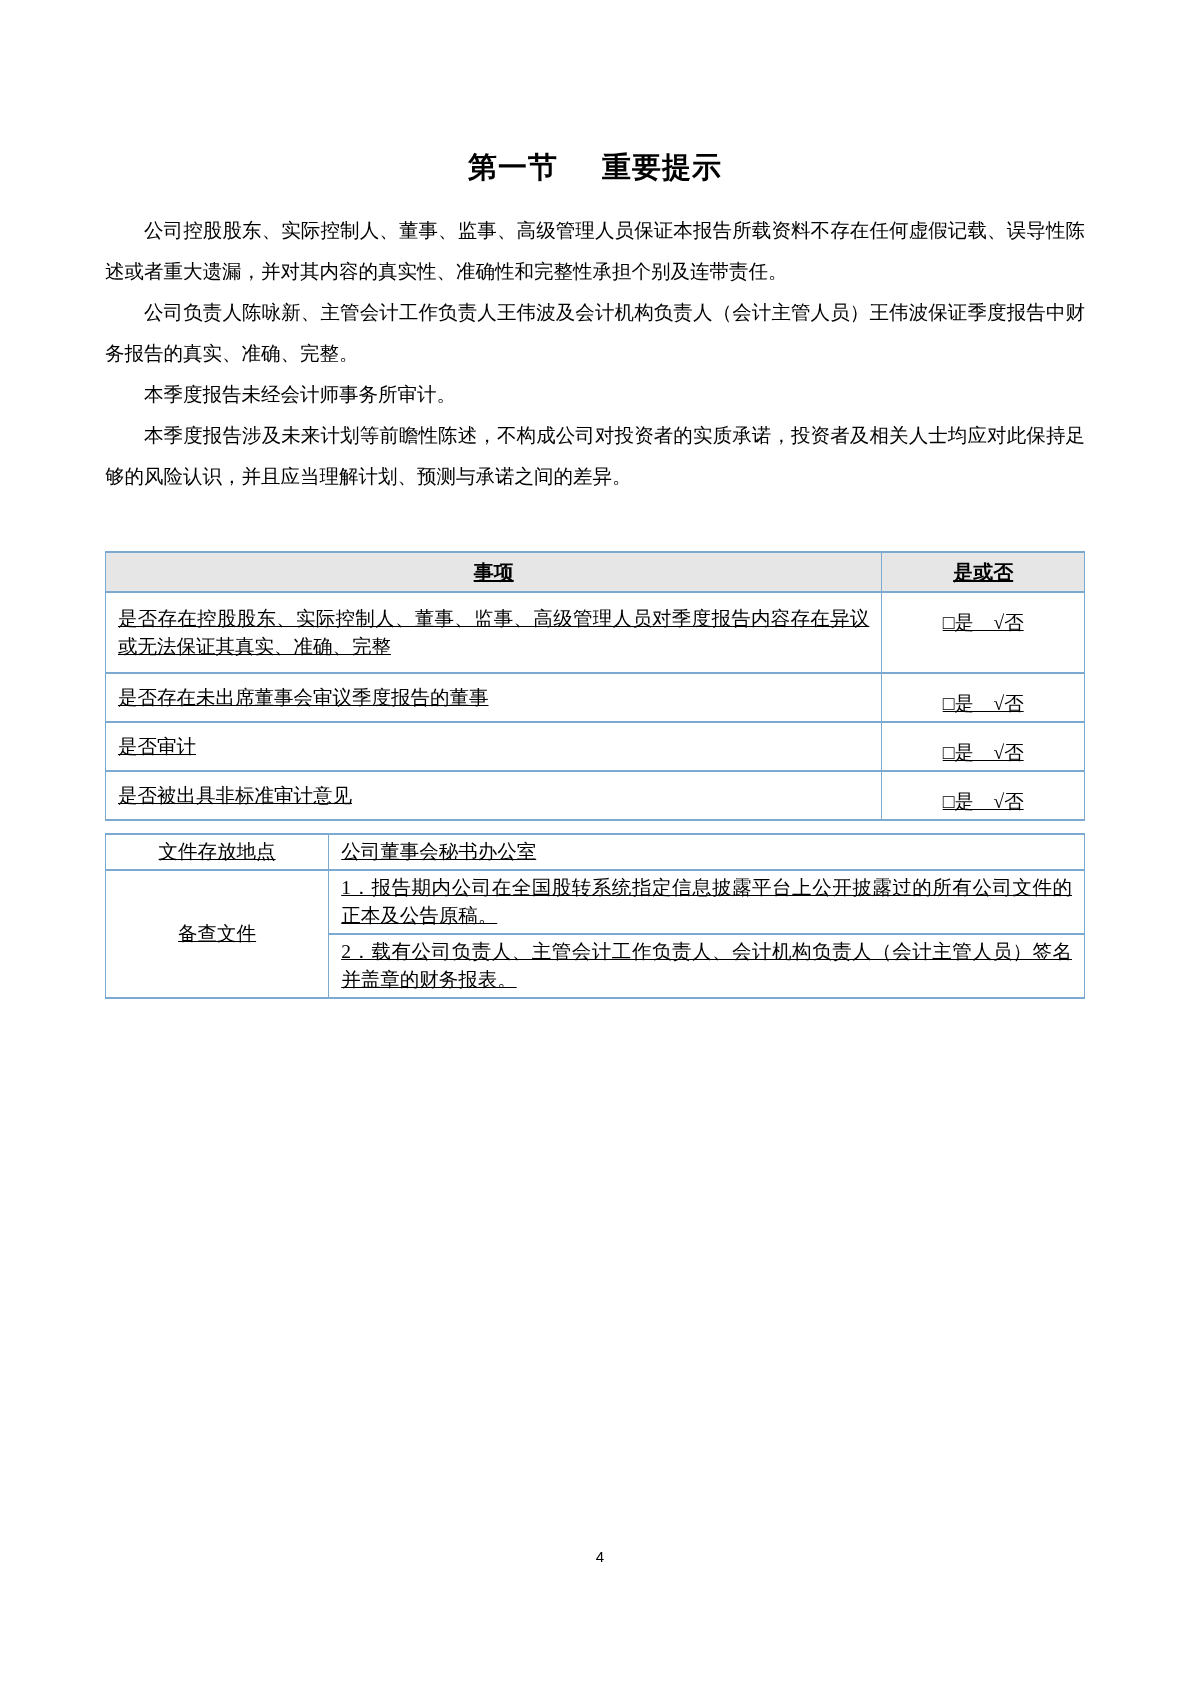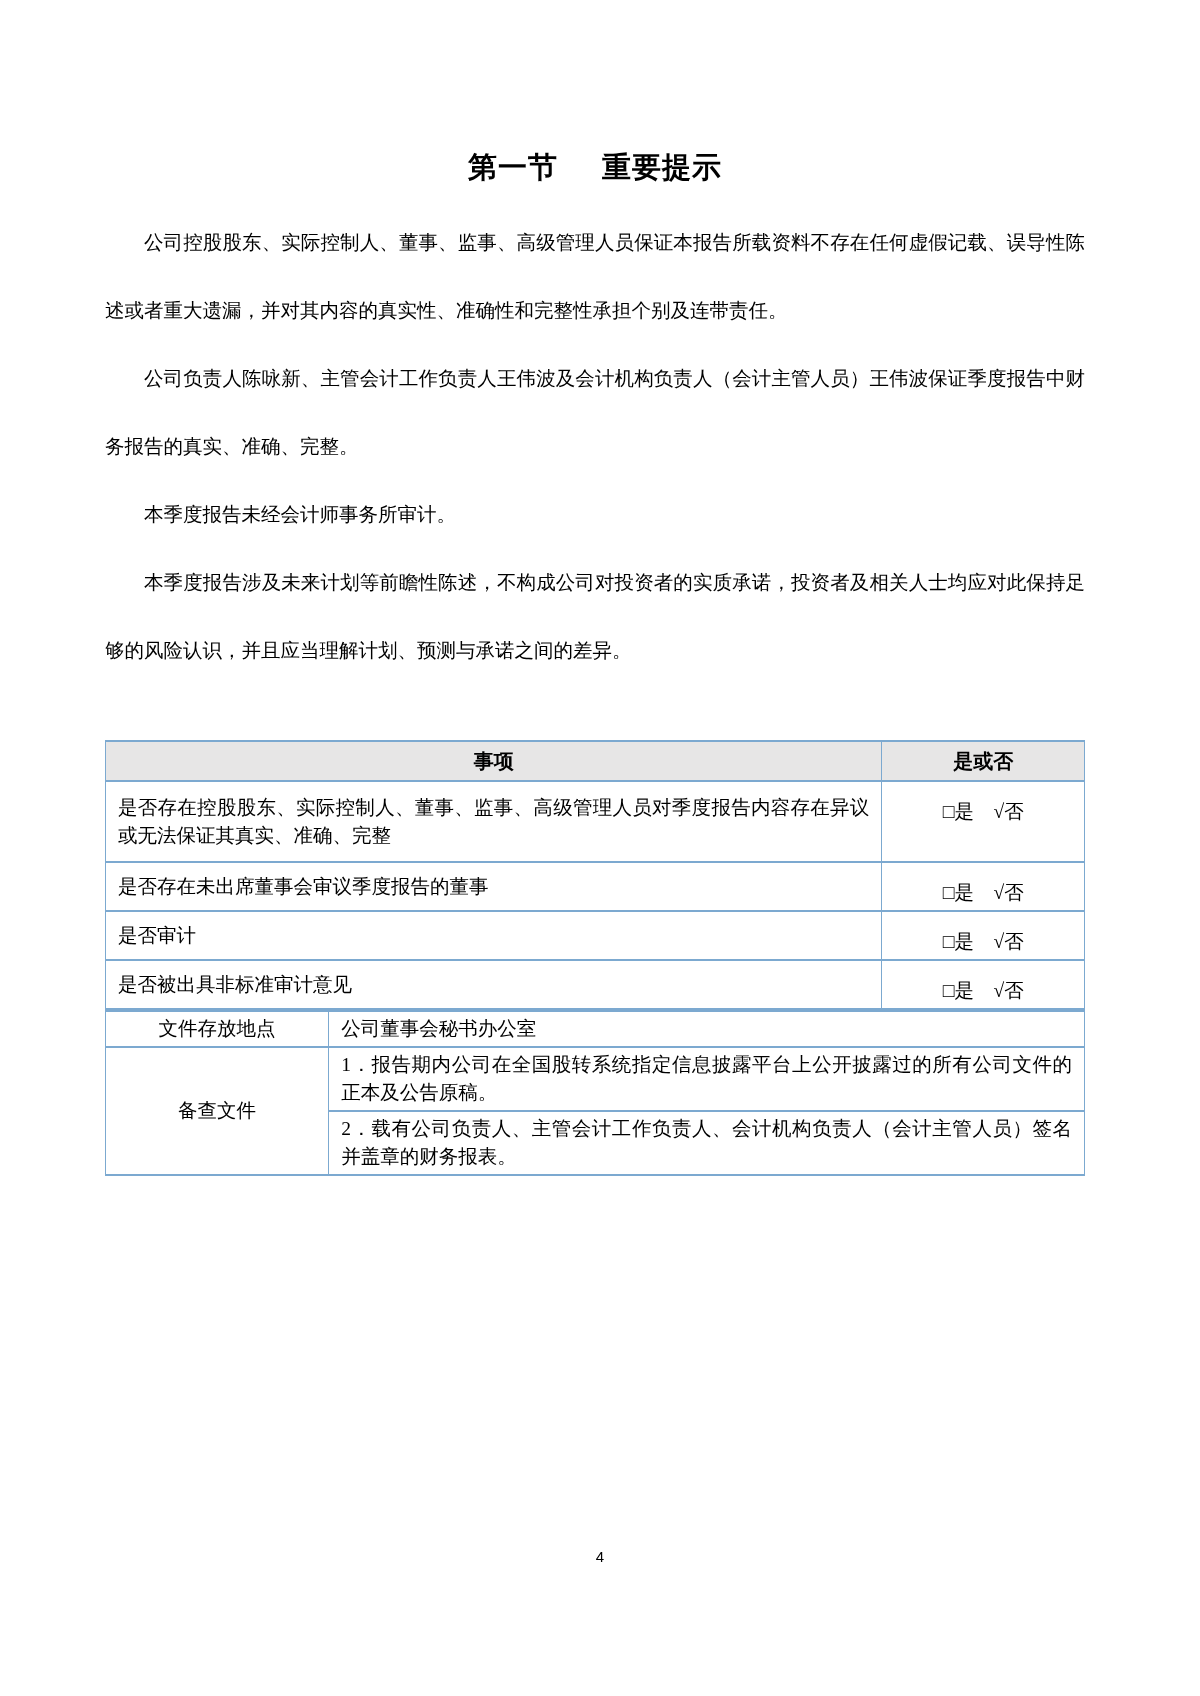--- a/index.html
+++ b/index.html
@@ -23,29 +23,29 @@
     font-family: "Liberation Sans", sans-serif;
     font-weight: bold;
     font-size: 29px;
     letter-spacing: 1px;
   }
   .doc-title .title-gap { display: inline-block; width: 44px; }
   .body-text { margin-top: 22px; }
   .body-text p {
     margin: 0;
     font-size: 19.5px;
-    line-height: 68px;
+    line-height: 41px;
     text-align: justify;
     text-indent: 2em;
-    font-family: Liberation Mono, monospace;
   }
   table {
     width: 100%;
     border-collapse: collapse;
     table-layout: fixed;
+    text-decoration: underline;
   }
   .items-table { margin-top: 54px; }
   .items-table th, .items-table td,
   .docs-table td {
     border-left: 1px solid #7CA9D0;
     border-right: 1px solid #7CA9D0;
     border-top: 2px solid #7CA9D0;
     border-bottom: 2px solid #7CA9D0;
     font-size: 19.5px;
     padding: 3px 12px;
@@ -66,21 +66,21 @@
     vertical-align: top;
     padding-top: 16px;
   }
   .items-table tr.row-tall td { height: 60px; }
   .items-table tr.row-short td { height: 27px; }
   .docs-heading {
     margin-top: 26px;
     font-size: 20px;
     font-weight: bold;
   }
-  .docs-table { margin-top: 0; }
+  .docs-table { margin-top: 12px; }
   .docs-table td.label-cell {
     text-align: center;
     vertical-align: middle;
   }
   .docs-table td.value-cell { text-align: left; }
   .docs-table tr.loc-row td { height: 28px; }
   .docs-table td.doc-item { text-align: justify; }
   .page-number {
     position: absolute;
     top: 1548px;

